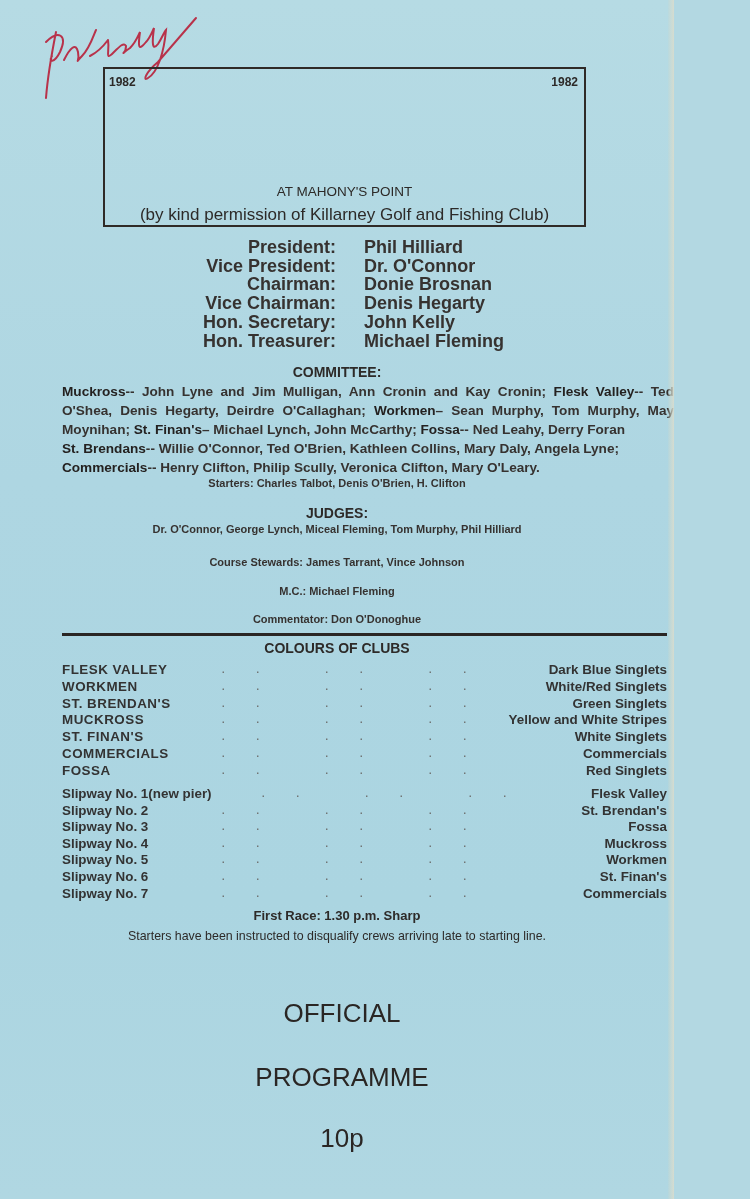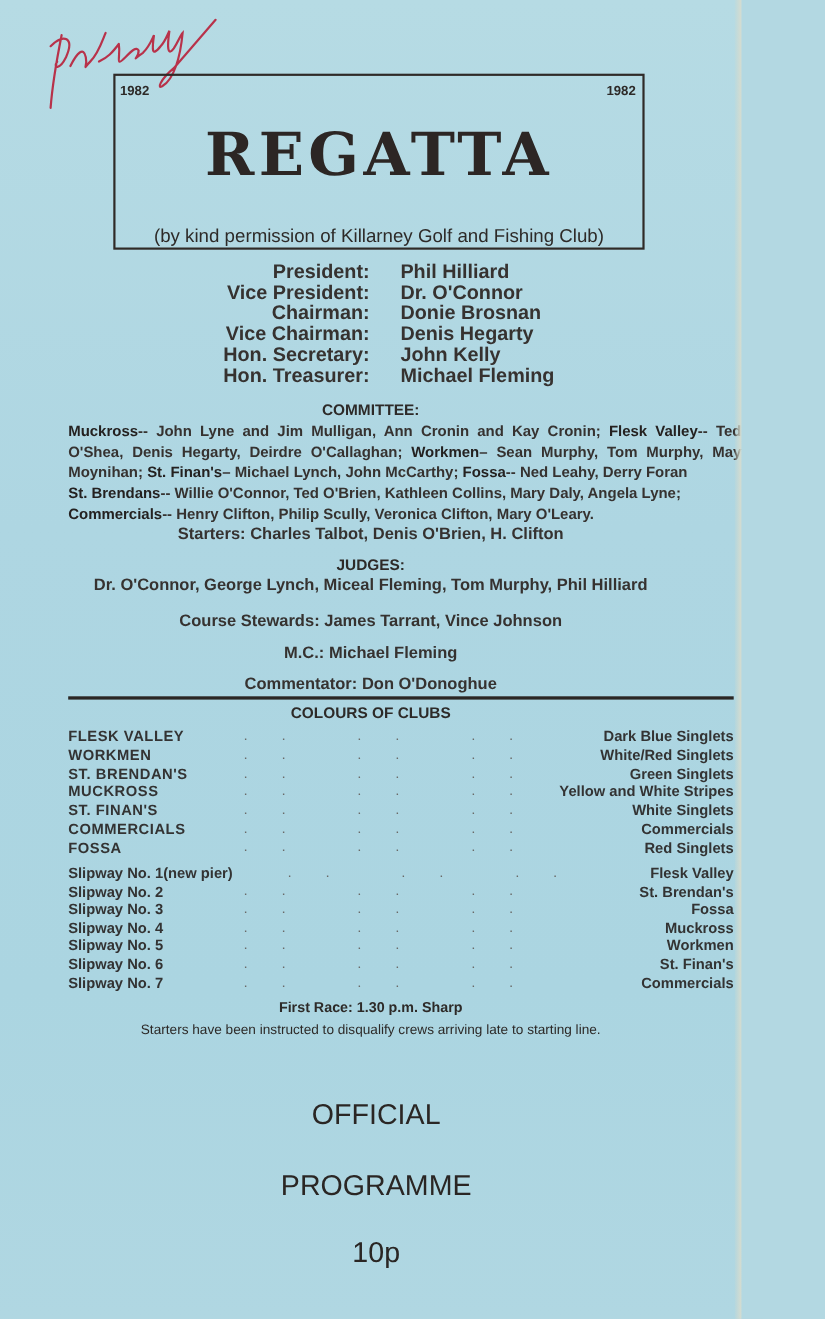--- a/index.html
+++ b/index.html
@@ -42,21 +42,21 @@
   .officer-role { width: 136px; text-align: right; }
   .officer-name { padding-left: 28px; }
 
   .section-head { position: absolute; left: 0; right: 0; text-align: center; font-weight: bold; font-size: 14px; font-family: "Liberation Sans", sans-serif; }
   .committee-text {
     position: absolute; left: 62px; top: 382px; width: 612px;
     font-size: 13.6px; line-height: 19px; font-family: "Liberation Sans", sans-serif; color: #363230; font-weight: 600;
     text-align: justify; text-align-last: left;
   }
   .committee-text b { font-weight: bold; color: #242120; }
-  .centered-line { position: absolute; left: 0; right: 0; text-align: center; font-size: 15px; font-family: "Liberation Sans", sans-serif; color: #363230; font-weight: 600; }
+  .centered-line { position: absolute; left: 0; right: 0; text-align: center; font-size: 11px; font-family: "Liberation Sans", sans-serif; color: #363230; font-weight: 600; }
   .centered-line .lbl { font-weight: bold; }
 
   .rule { position: absolute; left: 62px; width: 605px; top: 633px; height: 3px; background: #2a2624; }
 
   .colours { position: absolute; left: 62px; top: 662px; width: 605px; font-family: "Liberation Sans", sans-serif; }
   .row { position: relative; height: 16.8px; font-size: 13.4px; font-weight: bold; line-height: 16.8px; color: #333; }
   .row .left { position: absolute; left: 0; letter-spacing: 0.5px; }
   .row .right { position: absolute; right: 0; }
   .row .dots { position: absolute; left: 160px; right: 150px; top: 0; color: #6a6a68; font-size: 9px; letter-spacing: 32px; white-space: nowrap; overflow: hidden; }
   .slipways { position: absolute; left: 62px; top: 786px; width: 605px; font-family: "Liberation Sans", sans-serif; }
@@ -76,21 +76,21 @@
 
 <div class="page">
 
   <svg class="signature" viewBox="0 0 160 96">
     <path d="M18 20 C 14 40, 10 60, 8 86 M 8 30 C 20 18, 30 22, 22 40 C 16 52, 10 50, 14 44 M 26 48 C 32 36, 38 30, 40 40 C 42 50, 36 52, 44 44 C 52 36, 56 22, 58 18 M 52 44 C 60 40, 64 36, 70 28 M 70 28 C 72 40, 66 50, 76 40 C 82 34, 86 30, 88 34 C 88 42, 80 44, 92 36 C 98 30, 100 24, 102 20 C 100 34, 100 40, 108 30 C 112 26, 114 20, 116 16 C 114 30, 114 40, 120 32 C 124 26, 126 20, 128 18 C 126 40, 120 60, 110 66 C 104 70, 108 60, 120 50 L 158 6" fill="none" stroke="#b8324a" stroke-width="2" stroke-linecap="round"></path>
   </svg>
 
   <div class="title-box">
     <span class="year l">1982</span>
     <span class="year r">1982</span>
-    <div class="regatta">REGATTA</div>
+    <div class="subtitle1">AT MAHONY'S POINT</div>
     <div class="subtitle2">(by kind permission of Killarney Golf and Fishing Club)</div>
   </div>
 
   <div class="officers">
     <div class="officer-row">
         <span class="officer-role">President:</span>
         <span class="officer-name">Phil Hilliard</span>
       </div>
     <div class="officer-row">
         <span class="officer-role">Vice President:</span>

